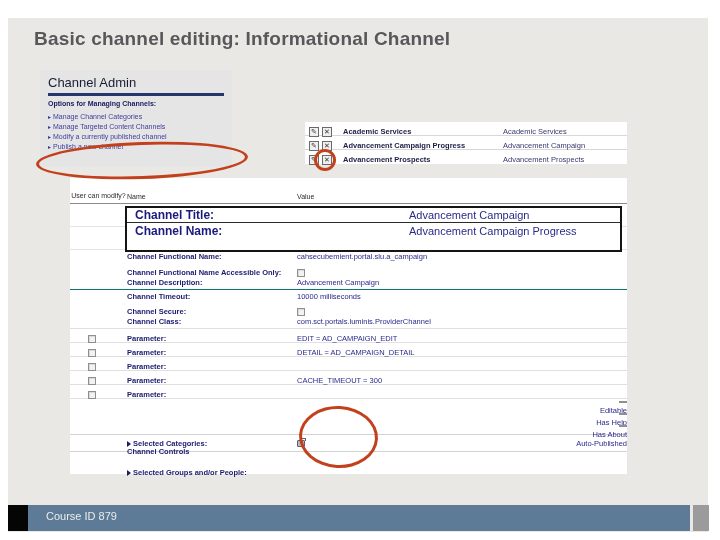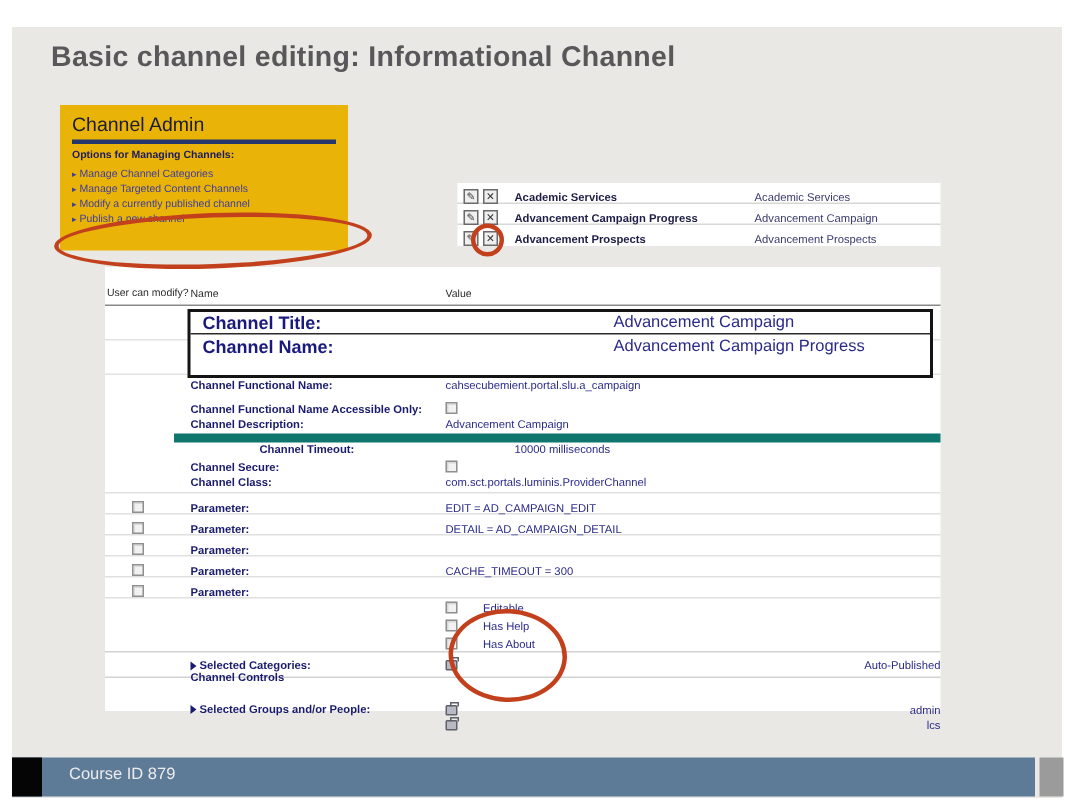--- a/index.html
+++ b/index.html
@@ -7,21 +7,21 @@
               font-family:"Liberation Sans", sans-serif; }
 
   .slide { position:absolute; left:8px; top:18px; width:700px; height:514px;
            background:#e9e8e5; }
 
   .page-title { position:absolute; left:34px; top:28px; font-size:19px;
                 font-weight:bold; color:#58585a; letter-spacing:.2px; }
 
   
   .admin-box { position:absolute; left:40px; top:70px; width:192px; height:97px;
-               background:#eab308; padding:5px 8px 4px 8px; }
+               background:#e5e5e5; padding:5px 8px 4px 8px; }
   .admin-title { font-size:13px; color:#1c1c34; }
   .admin-rule  { height:3px; background:#24366b; margin:3px 0 4px 0; }
   .admin-sub   { font-size:7px; font-weight:bold; color:#1a1a5e; margin-bottom:5px; }
   .admin-item  { font-size:7px; color:#3d3d9e; line-height:10px; white-space:nowrap; cursor:pointer; }
   .admin-item .blt { color:#3d3d9e; font-size:6px; margin-right:2px; }
 
   
   .list-box { position:absolute; left:305px; top:122px; width:322px; height:42px;
               background:#ffffff; }
   .list-row { display:grid; grid-template-columns:34px 160px 1fr; align-items:center;
@@ -38,29 +38,29 @@
   .main-table { position:absolute; left:70px; top:178px; width:557px; height:296px;
                 background:#ffffff; }
   .mt-grid { display:grid; grid-template-columns:57px 170px 1fr; align-items:center; }
   .mt-header { height:26px; align-items:end; padding-bottom:3px;
                border-bottom:1px solid #8a8a8a; }
   .mt-h { font-size:7px; color:#2b2b2b; }
   .mt-h.center { text-align:center; line-height:8px; }
   .covered { height:23px; border-bottom:1px solid #e3e3e3; }
   .mt-row { height:13px; }
   .mt-row.param { height:14px; border-top:1px solid #e0e0e0; }
-  .mt-row.sep   { border-top:6px solid #0f766e;margin-left:46px; }
+  .mt-row.sep   { border-top:1px solid #0f766e; }
   .mt-name { font-size:7.5px; font-weight:bold; color:#1a1a6e; white-space:nowrap; }
   .mt-val  { font-size:7.5px; color:#2a2a8a; white-space:nowrap; }
   .chk { display:inline-block; width:8px; height:8px; border:1px solid #8f8f8f;
          background:#f2f2f2; box-shadow: inset 1px 1px 0 #d9d9d9; cursor:pointer; }
   .col1-chk { margin-left:18px; }
   .controls-row { height:36px; align-items:start; padding-top:2px; border-top:1px solid #e0e0e0; }
-  .ctl-line { display:flex; align-items:flex-start; gap:17px; height:12px;
-              font-size:7.5px; color:#2a2a8a; }
+  .ctl-line { display:flex; align-items:flex-end; gap:3px; height:12px;
+              font-size:7.5px; color:#2a2a8a;flex-direction:column; }
   .cat-row { height:17px; border-top:1px solid #d2d2d2; }
   .grp-row { height:20px; align-items:start; padding-top:16px; border-top:1px solid #d2d2d2; }
   .tri { display:inline-block; width:0; height:0; border-left:4px solid #1a1a6e;
          border-top:3px solid transparent; border-bottom:3px solid transparent;
          margin-right:2px; vertical-align:middle; }
   .mini-icon { display:inline-block; width:8px; height:7px; background:#b9b9c4;
                border:1px solid #60606a; border-radius:1px; position:relative;
                margin-right:3px; vertical-align:middle; }
   .mini-icon:before { content:""; position:absolute; left:2px; top:-3px; width:4px;
                height:2px; border:1px solid #60606a; border-bottom:none; }
@@ -222,30 +222,20 @@
     <span class="mt-name"><span class="tri"></span><span>Selected Categories:</span></span>
     <span class="grp-line">
         <span class="mini-icon"></span>
         <span>Auto-Published</span>
       </span>
   </div>
 
   <div class="mt-grid grp-row">
     <span></span>
     <span class="mt-name" style="align-self:start;"><span class="tri"></span><span>Selected Groups and/or People:</span></span>
-    <span>
-      <span class="grp-line">
-          <span class="mini-icon"></span>
-          <span>admin</span>
-        </span>
-      <span class="grp-line">
-          <span class="mini-icon"></span>
-          <span>lcs</span>
-        </span>
-    </span>
   </div>
 
   <div class="callout">
     <div class="co-row first">
       <span class="co-label">Channel Title:</span>
       <span class="co-value">Advancement Campaign</span>
     </div>
     <div class="co-row">
       <span class="co-label">Channel Name:</span>
       <span class="co-value">Advancement Campaign Progress</span>

